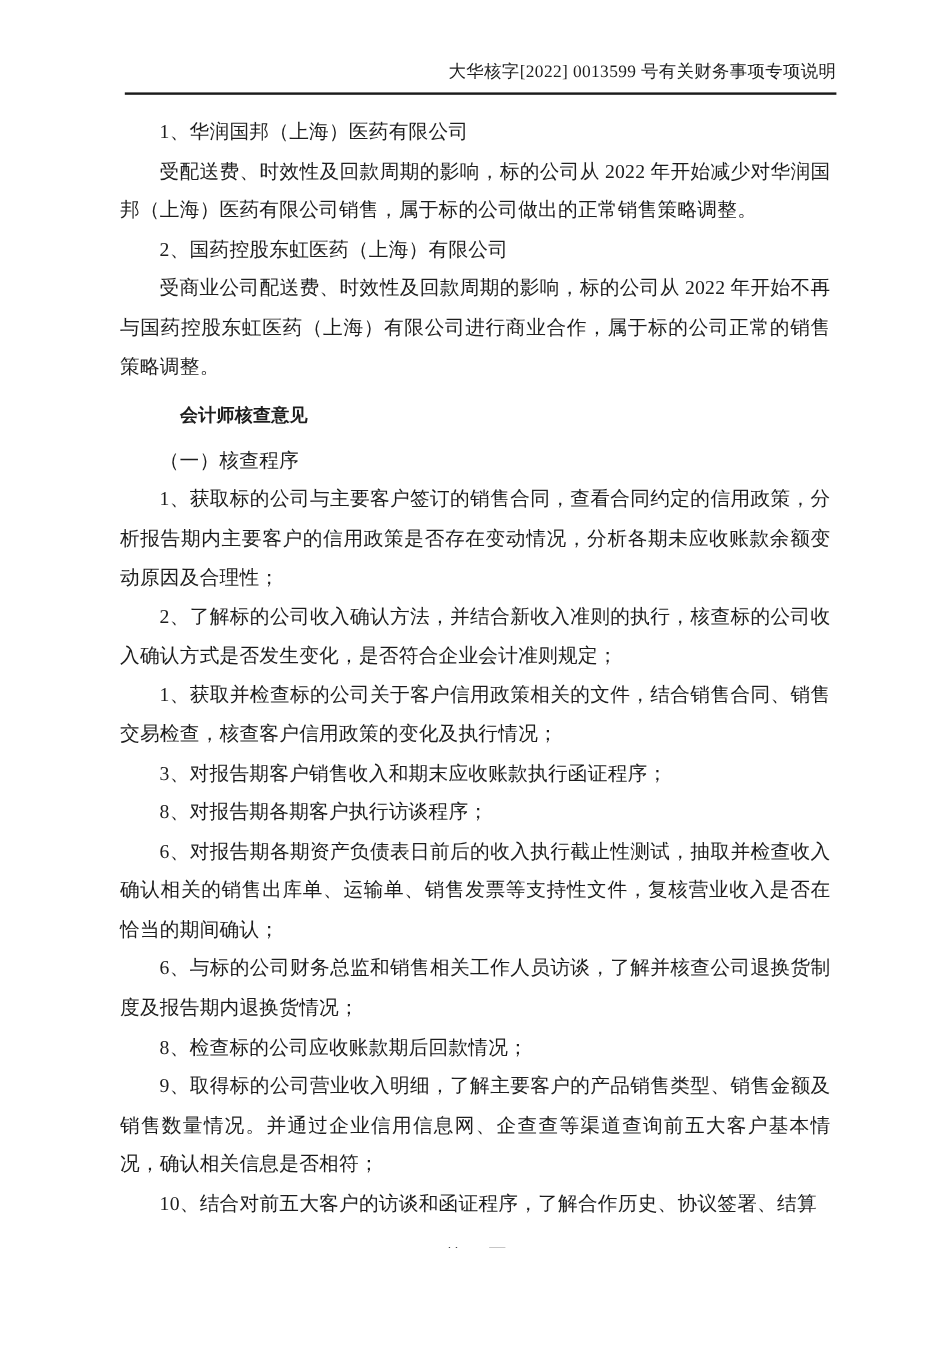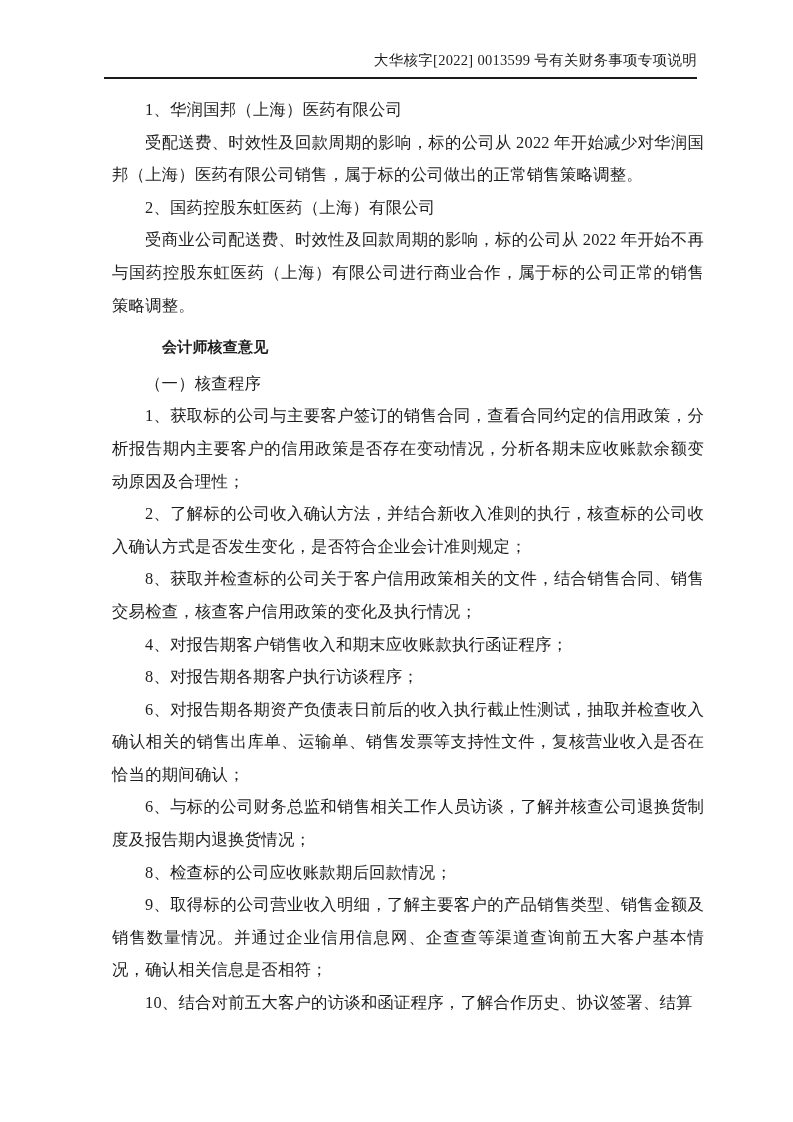--- a/index.html
+++ b/index.html
@@ -22,21 +22,21 @@
     text-align: right;
     font-size: 14.5px;
     line-height: 21px;
     letter-spacing: 0.3px;
     padding-bottom: 6px;
     border-bottom: 2.5px solid #1a1a1a;
     white-space: nowrap;
   }
   .content {
     position: absolute;
-    left: 112px; width: 592px; top: 94px;
+    left: 100px; width: 592px; top: 94px;
   }
   .content p {
     margin: 0;
     font-size: 16.4px;
     line-height: 32.6px;
     text-align: justify;
     letter-spacing: 0.2px;
   }
   .content p.para { text-indent: 33px; }
   .content p.heading {
@@ -64,22 +64,22 @@
 
   <div class="content">
     <p class="para">1、华润国邦（上海）医药有限公司</p>
     <p class="para">受配送费、时效性及回款周期的影响，标的公司从 2022 年开始减少对华润国邦（上海）医药有限公司销售，属于标的公司做出的正常销售策略调整。</p>
     <p class="para">2、国药控股东虹医药（上海）有限公司</p>
     <p class="para">受商业公司配送费、时效性及回款周期的影响，标的公司从 2022 年开始不再与国药控股东虹医药（上海）有限公司进行商业合作，属于标的公司正常的销售策略调整。</p>
     <p class="heading">会计师核查意见</p>
     <p class="para">（一）核查程序</p>
     <p class="para">1、获取标的公司与主要客户签订的销售合同，查看合同约定的信用政策，分析报告期内主要客户的信用政策是否存在变动情况，分析各期未应收账款余额变动原因及合理性；</p>
     <p class="para">2、了解标的公司收入确认方法，并结合新收入准则的执行，核查标的公司收入确认方式是否发生变化，是否符合企业会计准则规定；</p>
-    <p class="para">8、获取并检查标的公司关于客户信用政策相关的文件，结合销售合同、销售交易检查，核查客户信用政策的变化及执行情况；</p>
-    <p class="para">4、对报告期客户销售收入和期末应收账款执行函证程序；</p>
+    <p class="para">1、获取并检查标的公司关于客户信用政策相关的文件，结合销售合同、销售交易检查，核查客户信用政策的变化及执行情况；</p>
+    <p class="para">3、对报告期客户销售收入和期末应收账款执行函证程序；</p>
     <p class="para">8、对报告期各期客户执行访谈程序；</p>
     <p class="para">6、对报告期各期资产负债表日前后的收入执行截止性测试，抽取并检查收入确认相关的销售出库单、运输单、销售发票等支持性文件，复核营业收入是否在恰当的期间确认；</p>
     <p class="para">6、与标的公司财务总监和销售相关工作人员访谈，了解并核查公司退换货制度及报告期内退换货情况；</p>
     <p class="para">8、检查标的公司应收账款期后回款情况；</p>
     <p class="para">9、取得标的公司营业收入明细，了解主要客户的产品销售类型、销售金额及销售数量情况。并通过企业信用信息网、企查查等渠道查询前五大客户基本情况，确认相关信息是否相符；</p>
     <p class="para">10、结合对前五大客户的访谈和函证程序，了解合作历史、协议签署、结算</p>
   </div>
 
   <div class="page-footer">
     <span>第 15 页</span>

